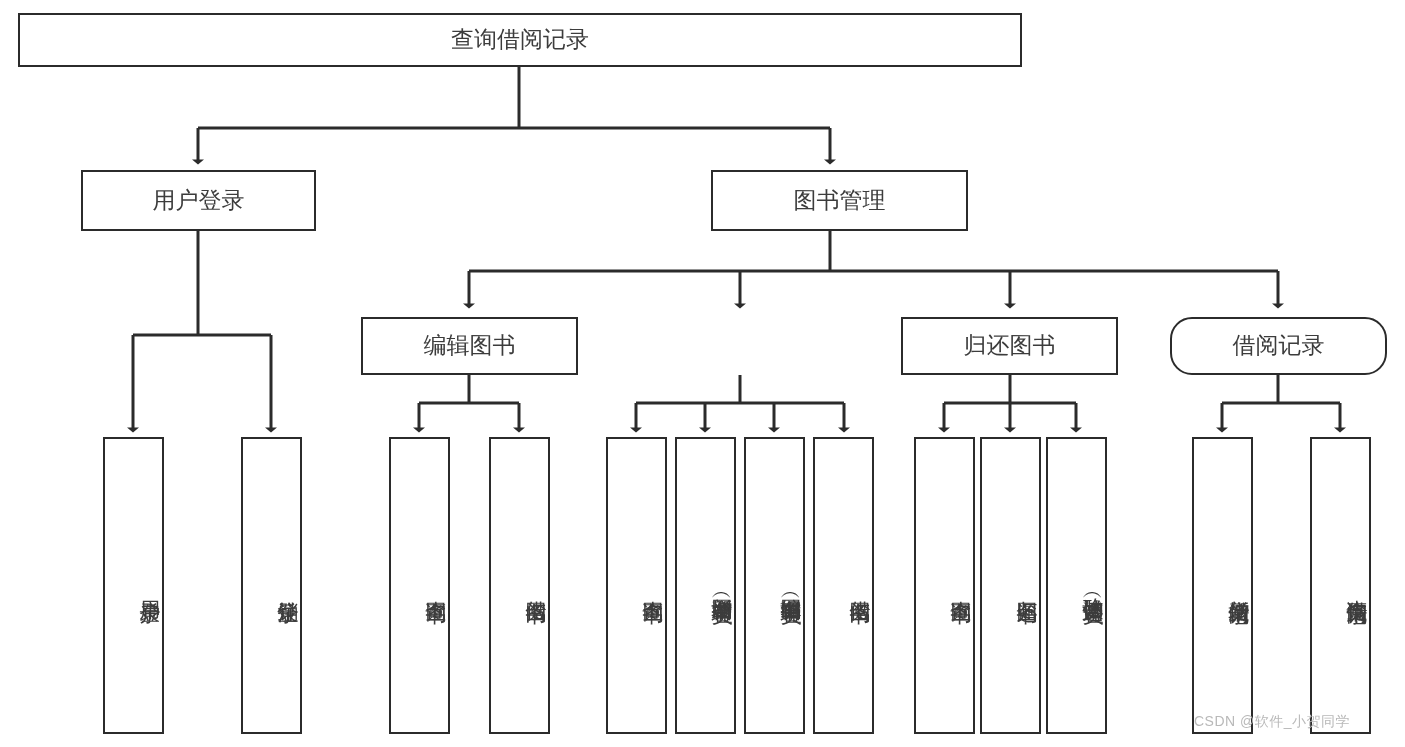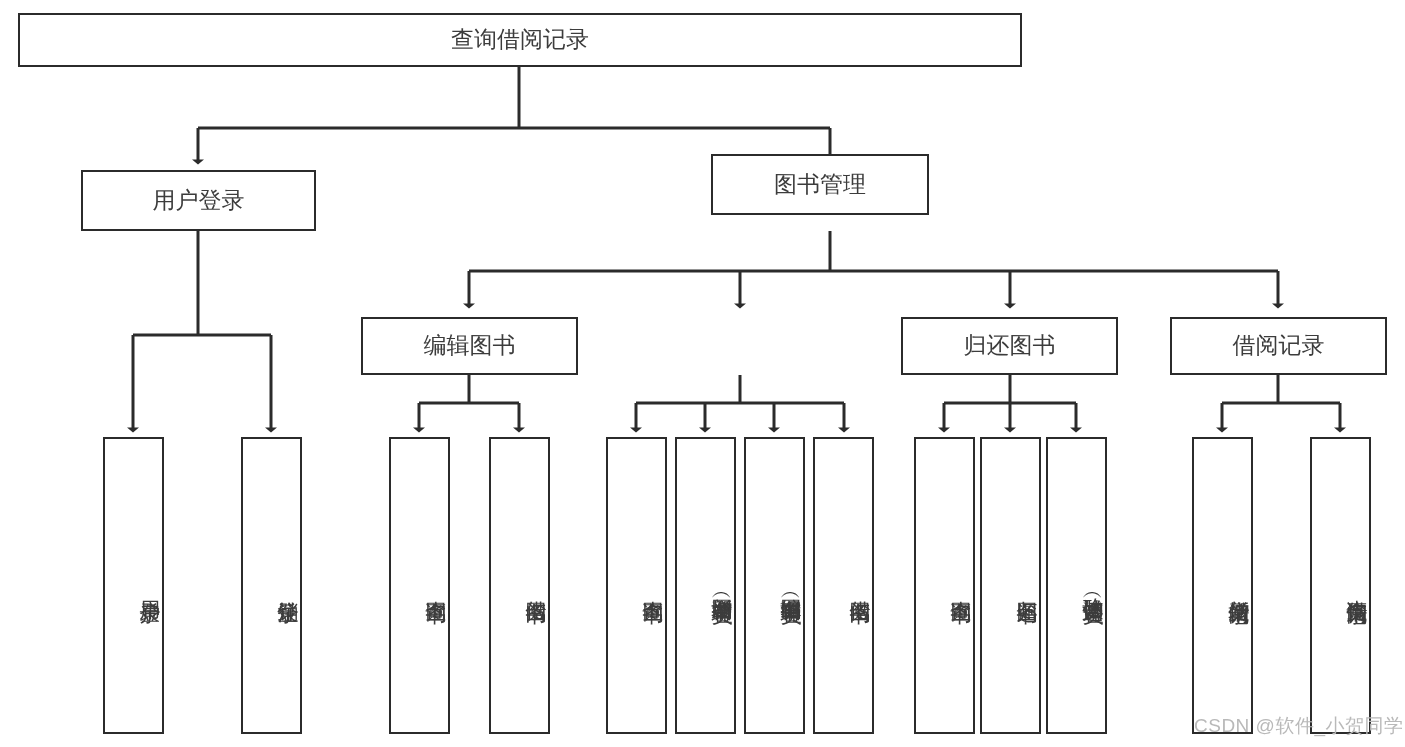--- a/index.html
+++ b/index.html
@@ -59,21 +59,21 @@
     display: block;
     white-space: nowrap;
   }
   .node.v.tall .vtext {
     margin-top: 0;
   }
   .watermark {
     position: absolute;
     left: 1194px;
     top: 713px;
-    font-size: 19px;
+    font-size: 14px;
     color: #b9b9b9;
     white-space: nowrap;
     letter-spacing: 0.5px;
   }
 </style>
 </head>
 <body>
 
 <div id="canvas">
 
@@ -130,31 +130,31 @@
     </g>
   </svg>
 
   <div class="node root" style="left:18px; top:13px; width:1004px; height:54px;">
     <span>查询借阅记录</span>
   </div>
 
   <div class="node h" style="left:81px; top:170px; width:235px; height:61px;">
     <span>用户登录</span>
   </div>
-  <div class="node h" style="left:711px; top:154px; width:218px; height:61px;">
+  <div class="node h" style="left:711px; top:170px; width:257px; height:61px;">
     <span>图书管理</span>
   </div>
 
   <div class="node h" style="left:361px; top:317px; width:217px; height:58px;">
     <span>编辑图书</span>
   </div>
   <div class="node h" style="left:901px; top:317px; width:217px; height:58px;">
     <span>归还图书</span>
   </div>
-  <div class="node h" style="left:1170px; top:317px; width:217px; height:58px;">
+  <div class="node h" style="left:1170px; top:317px; width:217px; height:58px;border-radius:22px;">
     <span>借阅记录</span>
   </div>
 
   <div class="node v" style="left:103px; top:437px; width:61px; height:297px;">
     <span class="vtext">用户登录</span>
   </div>
   <div class="node v" style="left:241px; top:437px; width:61px; height:297px;">
     <span class="vtext">注销登录</span>
   </div>
 

